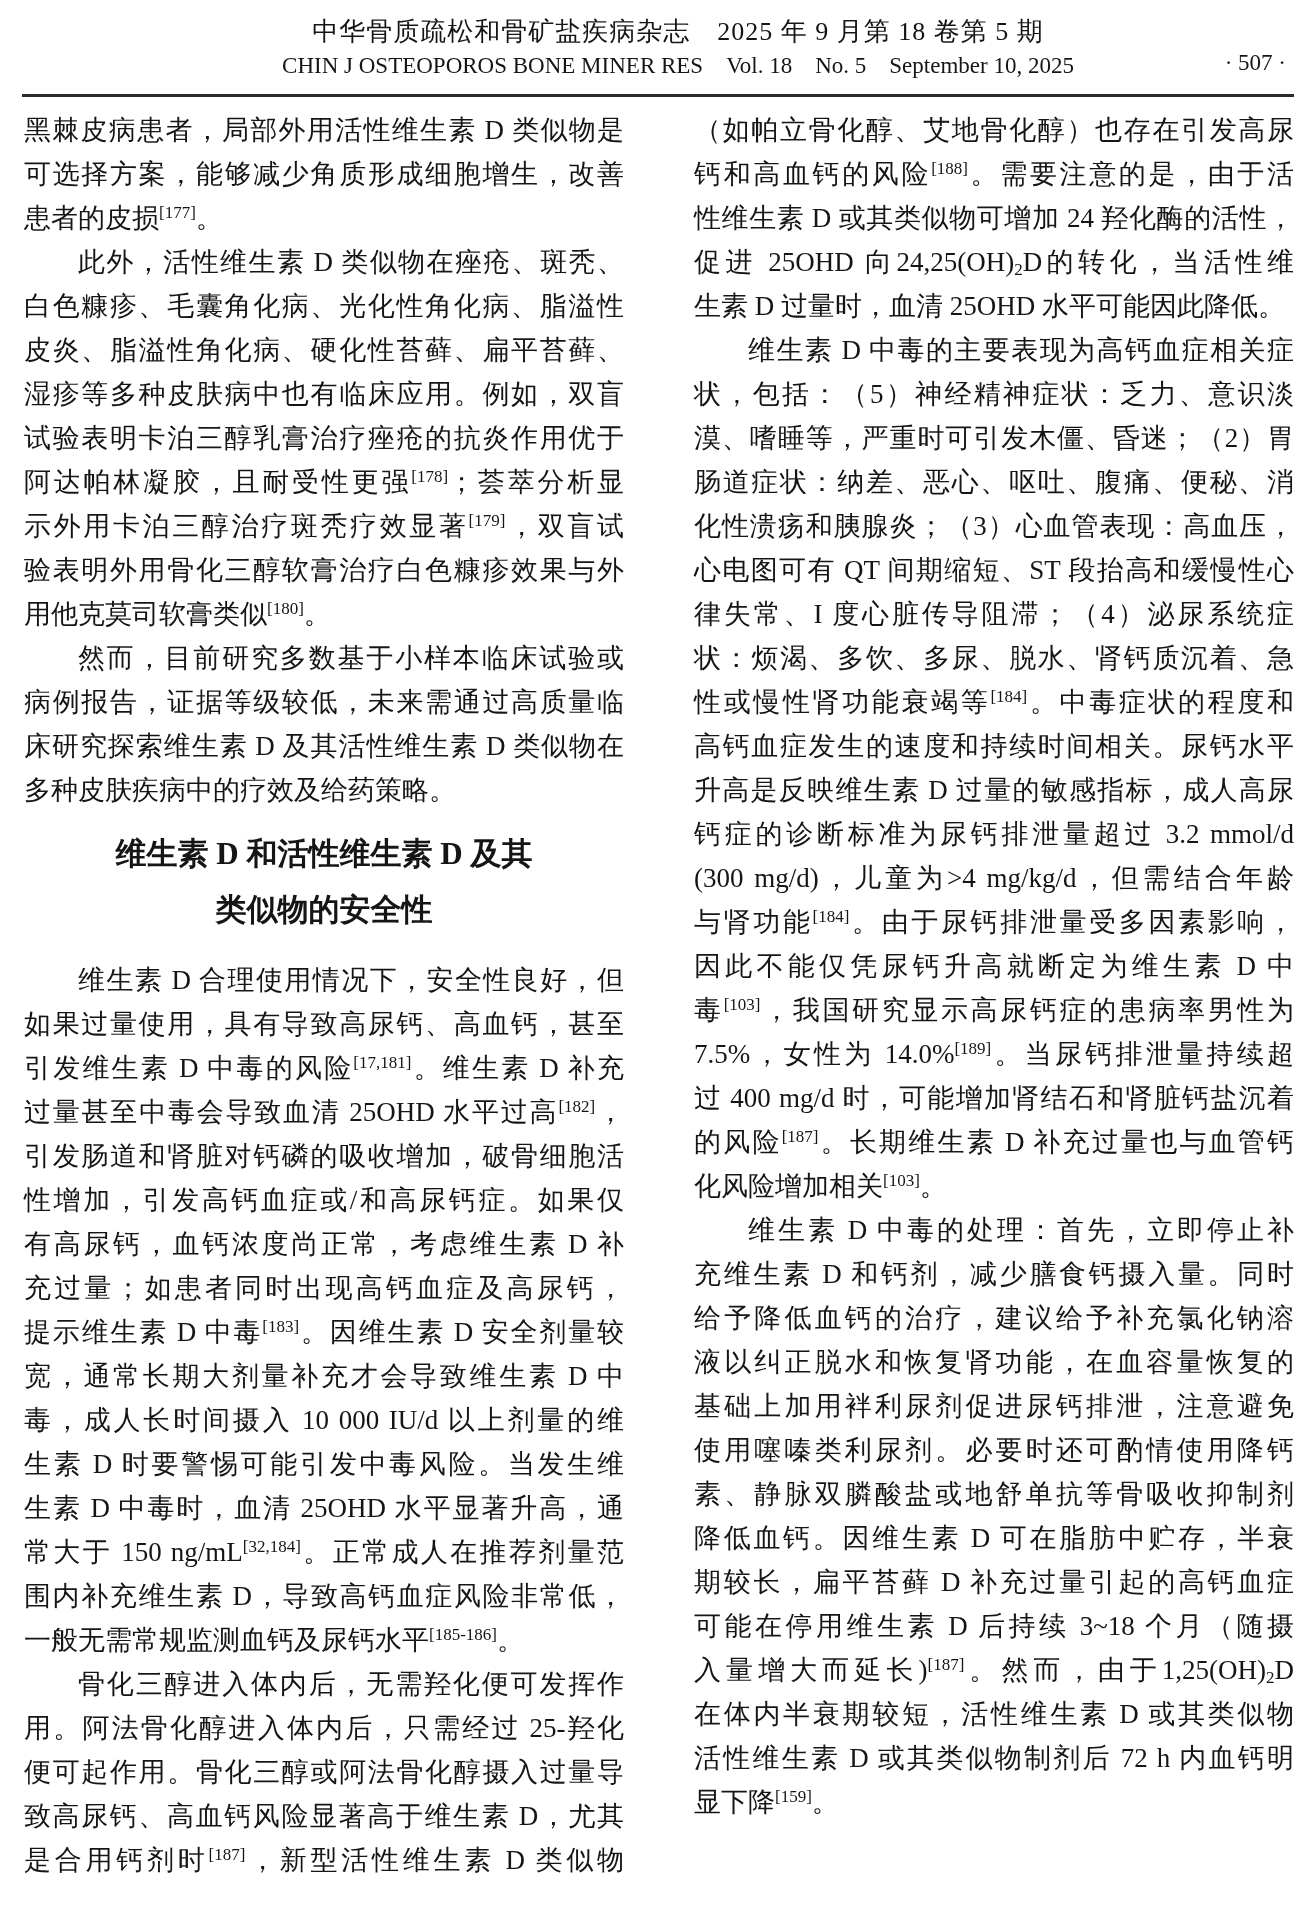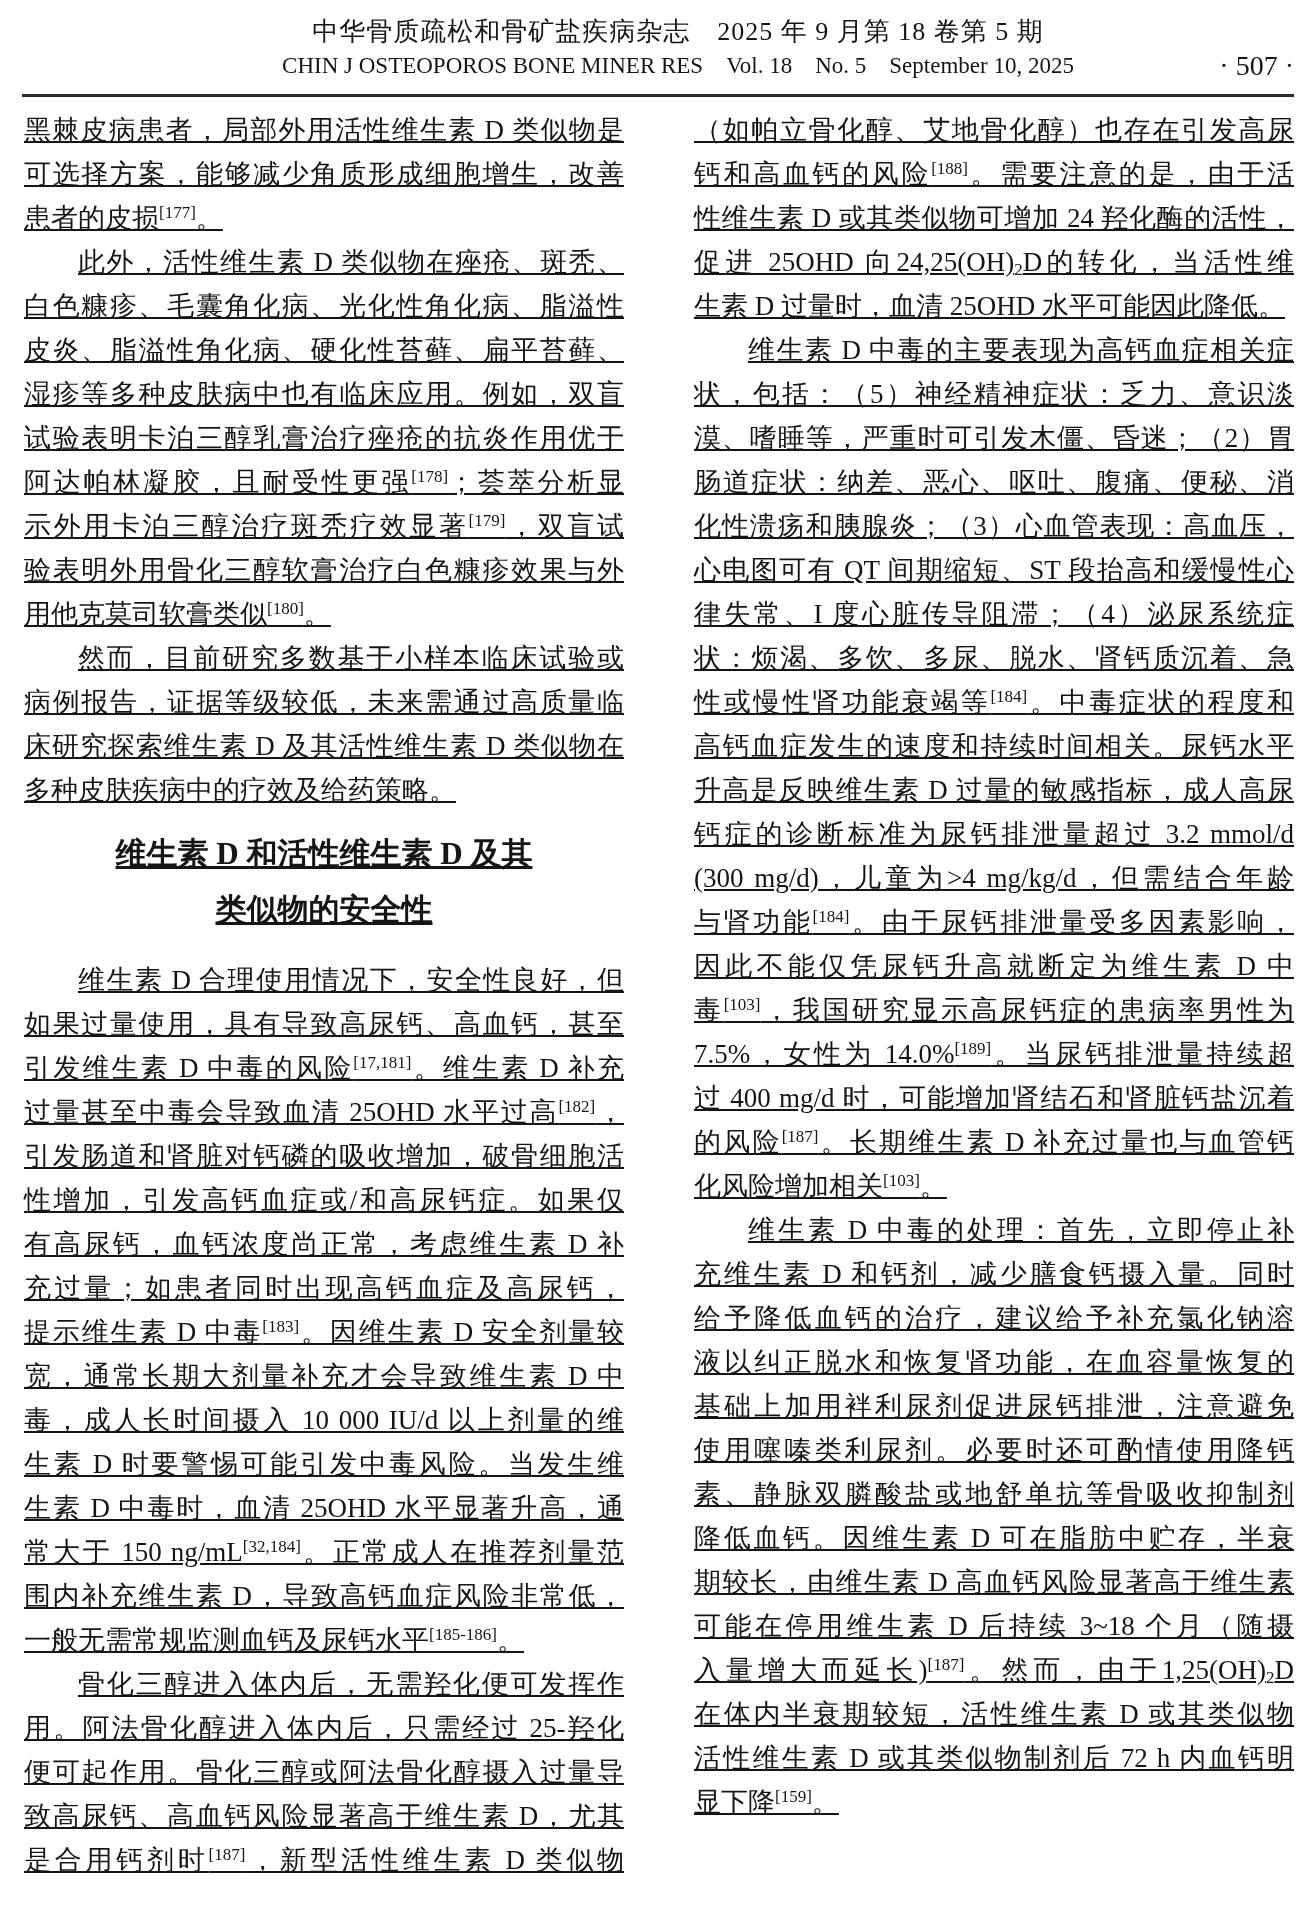--- a/index.html
+++ b/index.html
@@ -8,26 +8,26 @@
     color:#151515;
     font-family:"Liberation Serif","DejaVu Serif",serif;
     overflow:hidden;
   }
   .page{position:relative;width:1310px;height:1922px;background:#fff;}
 
   
   .pagehead{position:relative;height:98px;box-sizing:border-box;padding-top:16px;padding-left:46px;}
   .h-zh{text-align:center;font-size:26px;line-height:32px;letter-spacing:1px;white-space:nowrap;}
   .h-en{text-align:center;font-size:23px;line-height:31px;margin-top:2px;white-space:nowrap;}
-  .pageno{position:absolute;right:16px;top:50px;font-size:28px;margin-left:12px;}
+  .pageno{position:absolute;right:24px;top:50px;font-size:23px;margin-left:12px;}
   .head-rule{position:absolute;left:22px;right:16px;top:94px;height:3px;background:#2b2b2b;}
 
   
   .cols{display:flex;gap:70px;padding:10px 16px 0 24px;}
-  .col{width:600px;font-size:27px;text-decoration:underline;}
+  .col{width:600px;font-size:27px;}
   .line{
     line-height:44px;
     text-align:justify;
     text-align-last:justify;
     -moz-text-align-last:justify;
     white-space:normal;
   }
   .line.e{text-align-last:left;-moz-text-align-last:left;}
   .line.ji{text-indent:2em;}
   .line.h1,.line.h2{
@@ -121,21 +121,21 @@
         <div class="line j">的风险<sup>[187]</sup>。长期维生素 D 补充过量也与血管钙</div>
         <div class="line e">化风险增加相关<sup>[103]</sup>。</div>
         <div class="line ji">维生素 D 中毒的处理：首先，立即停止补</div>
         <div class="line j">充维生素 D 和钙剂，减少膳食钙摄入量。同时</div>
         <div class="line j">给予降低血钙的治疗，建议给予补充氯化钠溶</div>
         <div class="line j">液以纠正脱水和恢复肾功能，在血容量恢复的</div>
         <div class="line j">基础上加用袢利尿剂促进尿钙排泄，注意避免</div>
         <div class="line j">使用噻嗪类利尿剂。必要时还可酌情使用降钙</div>
         <div class="line j">素、静脉双膦酸盐或地舒单抗等骨吸收抑制剂</div>
         <div class="line j">降低血钙。因维生素 D 可在脂肪中贮存，半衰</div>
-        <div class="line j">期较长，由维生素 D 高血钙风险显著高于维生素</div>
+        <div class="line j">期较长，扁平苔藓 D 补充过量引起的高钙血症</div>
         <div class="line j">可能在停用维生素 D 后持续 3~18 个月（随摄</div>
         <div class="line j">入量增大而延长)<sup>[187]</sup>。然而，由于1,25(OH)<sub>2</sub>D</div>
         <div class="line j">在体内半衰期较短，活性维生素 D 或其类似物</div>
         <div class="line j">活性维生素 D 或其类似物制剂后 72 h 内血钙明</div>
         <div class="line e">显下降<sup>[159]</sup>。</div>
       </div>
   </main>
 
 </div>
 

